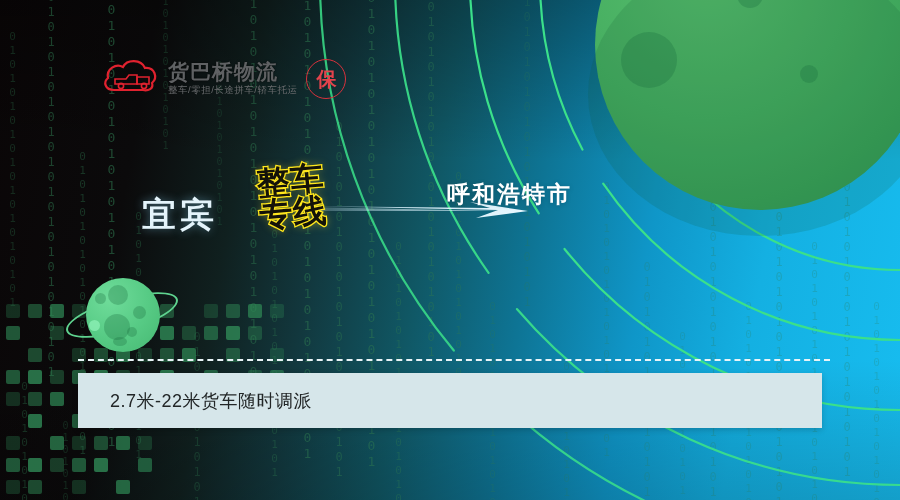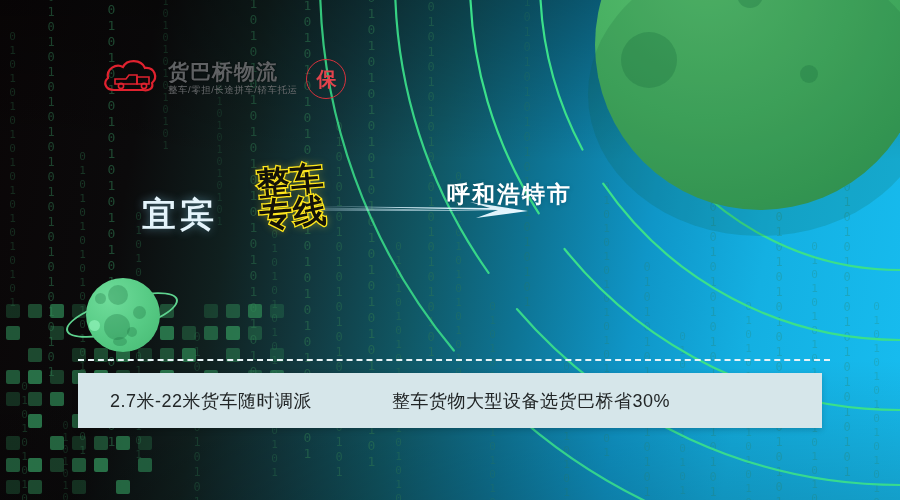--- a/index.html
+++ b/index.html
@@ -348,16 +348,15 @@
   </div>
 
   <div class="dest">
     <div>呼和浩特市</div>
   </div>
 
 
   <div class="dash-line"></div>
   <div class="info-bar">
     <div class="info-item first">2.7米-22米货车随时调派</div>
-    <div class="info-item second">整车货物大型设备选货巴桥省30%</div>
   </div>
 
 </div>
 
 </body></html>

